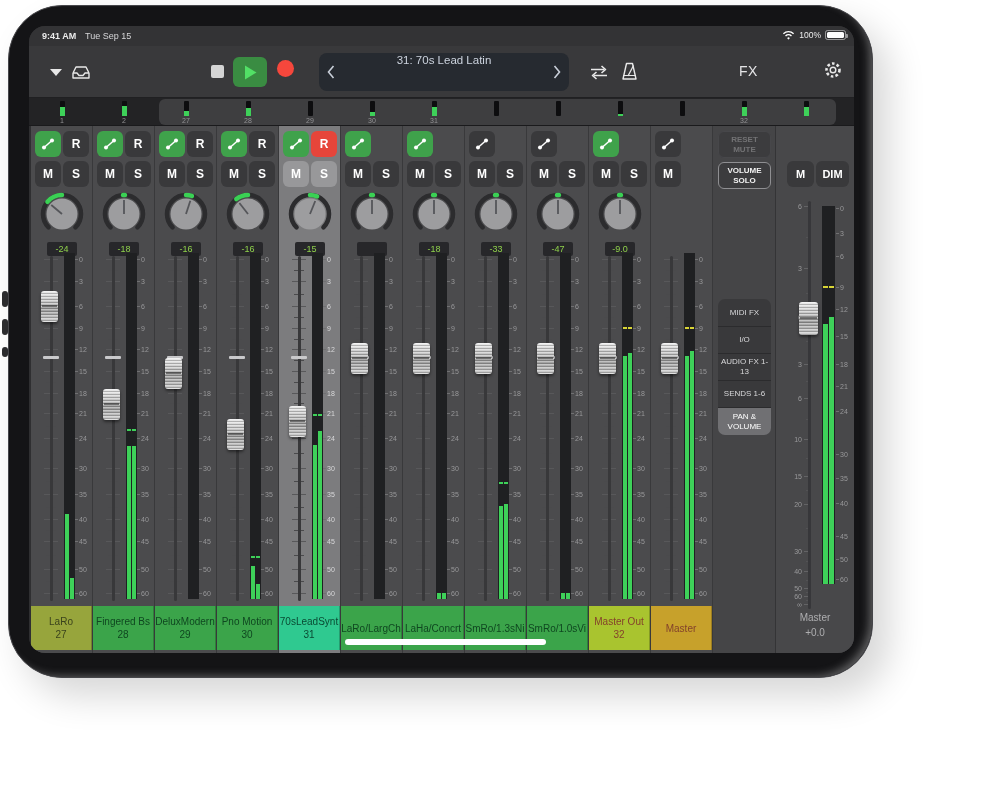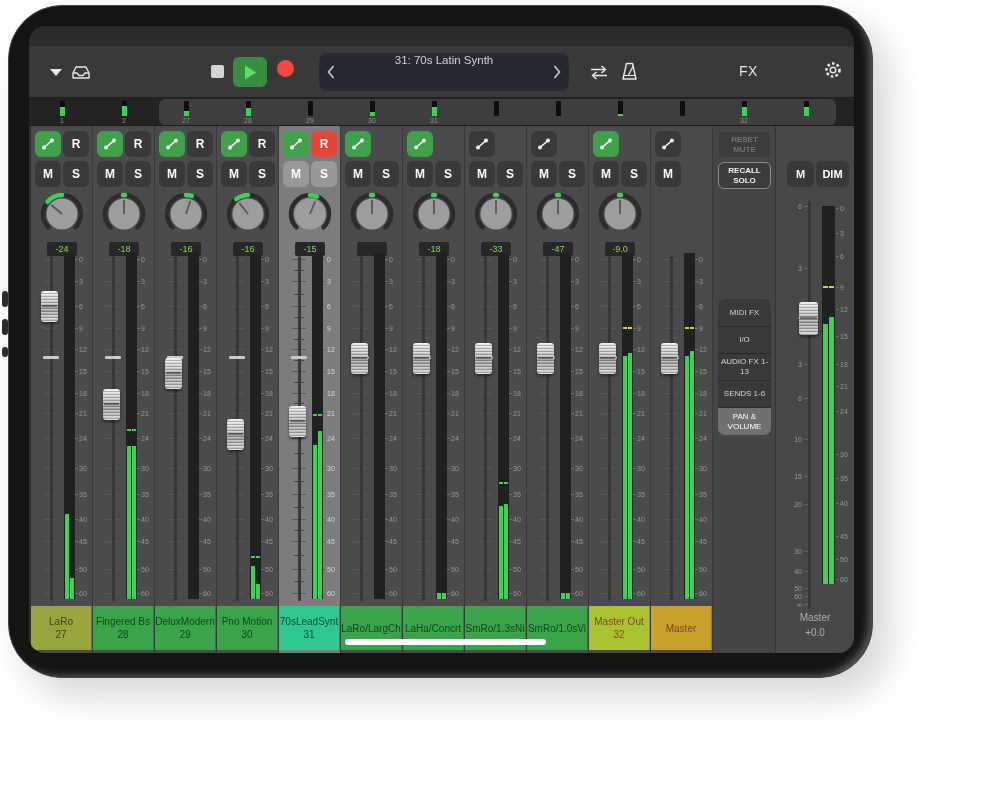--- a/index.html
+++ b/index.html
@@ -117,40 +117,56 @@
 <body>
 
 <div class="page">
   <div class="device">
     <div class="side-btn" style="top:285px"></div>
     <div class="side-btn" style="top:313px"></div>
     <div class="side-btn" style="top:341px; height:10px"></div>
 
     <div class="screen">
 
+      <div class="statusbar">
+        <span class="sb-time">9:41 AM</span>
+        <span class="sb-date">Tue Sep 15</span>
+        <div class="sb-right">
+          <svg width="13" height="10" viewBox="0 0 14 10">
+            <path d="M1.5 3.6 A8 8 0 0 1 12.5 3.6" stroke="#fff" stroke-width="1.5" fill="none"></path>
+            <path d="M3.8 6 A4.6 4.6 0 0 1 10.2 6" stroke="#fff" stroke-width="1.5" fill="none"></path>
+            <circle cx="7" cy="8.6" r="1.2" fill="#fff"></circle>
+          </svg>
+          <span class="sb-pct">100%</span>
+          <div class="battery">
+              <div class="fill"></div>
+              <div class="nub"></div>
+            </div>
+        </div>
+      </div>
 
       <div class="toolbar">
         <svg class="tb-item" style="left:20px;top:22px" width="14" height="9">
           <polygon points="1,1 13,1 7,8" fill="#e8e8e8"></polygon>
         </svg>
         <svg class="tb-item" style="left:42px;top:17px" width="20" height="17" viewBox="0 0 20 17">
           <path d="M2 10 L2 15 L18 15 L18 10 M2 10 L5 4 L15 4 L18 10 M2 10 H6 L8 12.5 H12 L14 10 H18" stroke="#e8e8e8" stroke-width="1.4" fill="none" stroke-linejoin="round"></path>
         </svg>
         <div class="tb-item stop-btn"></div>
         <div class="tb-item play-btn">
           <svg width="13" height="15" viewBox="0 0 13 15">
             <polygon points="1,0.5 12.5,7.5 1,14.5" fill="#52e066"></polygon>
           </svg>
         </div>
         <div class="tb-item rec-btn"></div>
         <div class="tb-item lcd">
           <svg class="lcd-prev" width="8" height="14" viewBox="0 0 8 14">
             <polyline points="6.5,1 1.5,7 6.5,13" stroke="#c9cfd9" stroke-width="1.6" fill="none"></polyline>
           </svg>
-          <div class="lcd-trk">31: 70s Latin Synth</div>
+          <div class="lcd-trk">31: 70s Lead Latin</div>
           <svg class="lcd-next" width="8" height="14" viewBox="0 0 8 14">
             <polyline points="1.5,1 6.5,7 1.5,13" stroke="#c9cfd9" stroke-width="1.6" fill="none"></polyline>
           </svg>
         </div>
         <svg class="tb-item" style="left:558px;top:18px" width="24" height="17" viewBox="0 0 24 17">
           <path d="M4 5.5 H17" stroke="#e8e8e8" stroke-width="1.6" fill="none"></path>
           <polyline points="14.5,2 18.5,5.5 14.5,9" stroke="#e8e8e8" stroke-width="1.6" fill="none" stroke-linejoin="round"></polyline>
           <path d="M20 11.5 H7" stroke="#e8e8e8" stroke-width="1.6" fill="none"></path>
           <polyline points="9.5,8 5.5,11.5 9.5,15" stroke="#e8e8e8" stroke-width="1.6" fill="none" stroke-linejoin="round"></polyline>
         </svg>
@@ -1274,21 +1290,21 @@
     <div class="fader-cap" style="top: 216.5px;"></div>
     <div class="name-label" style="background: rgb(199, 161, 43); color: rgb(132, 66, 43);">
       <div class="nl1">Master</div>
 
     </div>
   </div>
           </div>
 
         <div class="sidebar">
           <div class="side-button reset-mute">RESET MUTE</div>
-          <div class="side-button recall-solo">RECALL SOLO</div>
+          <div class="side-button recall-solo">VOLUME SOLO</div>
           <div id="mode-stack">
               <div class="mode-btn first" style="top: 173px; height: 27px;">MIDI FX</div>
               <div class="mode-btn" style="top: 200px; height: 27px;">I/O</div>
               <div class="mode-btn" style="top: 227px; height: 27px;">AUDIO FX 1-13</div>
               <div class="mode-btn" style="top: 254px; height: 27px;">SENDS 1-6</div>
               <div class="mode-btn last selected" style="top: 281px; height: 28px;">PAN &amp; VOLUME</div>
             </div>
         </div>
 
         <div class="master-strip">

